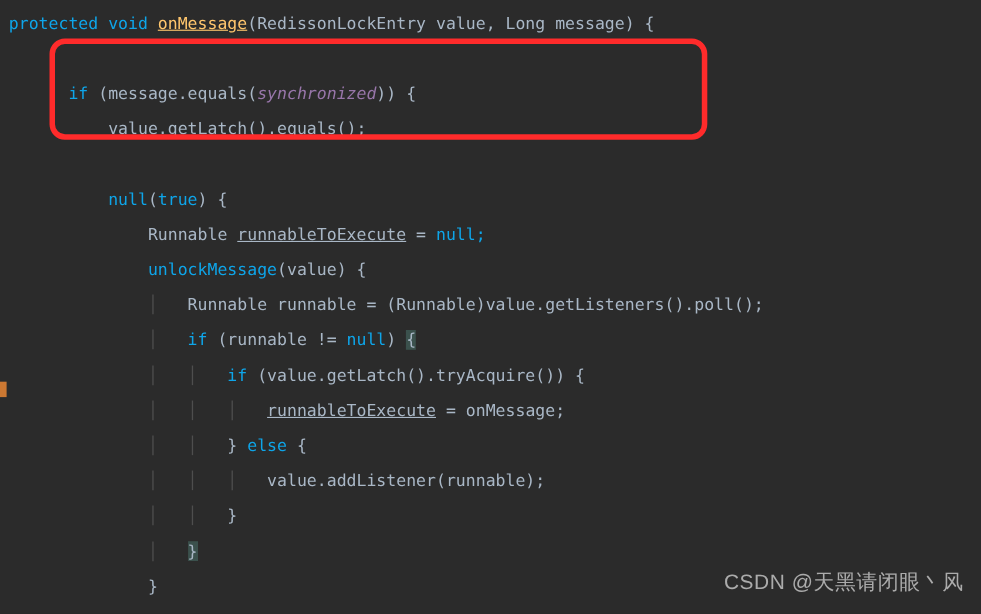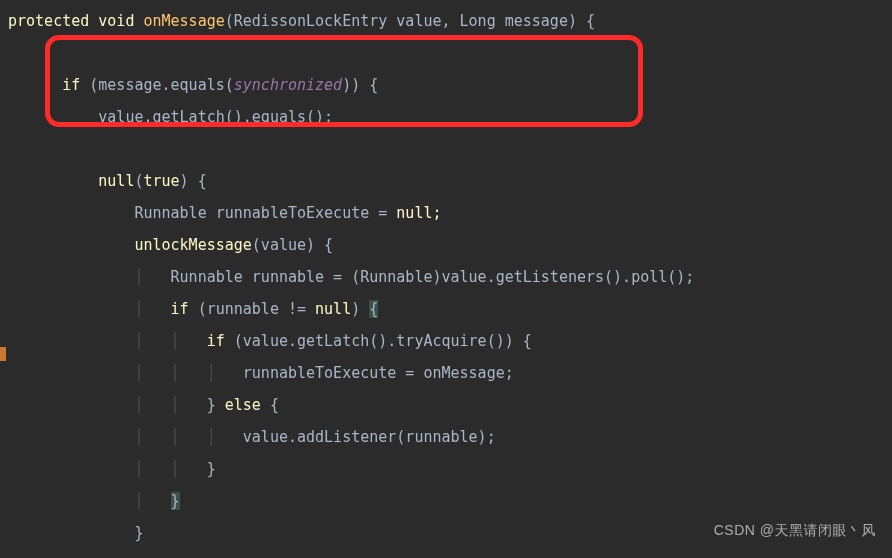--- a/index.html
+++ b/index.html
@@ -13,40 +13,40 @@
     height:558px;
     overflow:hidden;
     position:relative;
   }
   pre { margin:0; }
   .code-area {
     padding:5px 0 0 8px;
     white-space:pre;
   }
   .t  { color:#a9b7c6;margin-top:46px; }  
-  .k  { color:#fef9c3;text-align:center; }  
+  .k  { color:#0ea5e9;text-align:center; }  
   .fn { color:#ffc66d; }  
   .it { color:#9876aa; font-style:italic; } 
-  .un { }
+  .un { text-decoration:underline; }
   .bh { background:#3b514d; }
   .redbox {
     position:absolute;
     left:45px; top:35px;
     width:598px; height:92px;
     border:5px solid #ff2b2b;
     border-radius:14px;
     pointer-events:none;
     z-index:50;
   }
   .guide { color:#4e4e4e; }
   .watermark {
     position:absolute;
     bottom:12px; right:16px;
     font-family:"Microsoft YaHei","PingFang SC",sans-serif;
-    font-size:14px;
+    font-size:19px;
     color:#cfcfcf;
     opacity:.78;
     letter-spacing:.5px;
     z-index:60;
   }
   .gutter-mark {
     position:absolute;
     left:0; top:347px;
     width:6px; height:14px;
     background:#cc7832;

